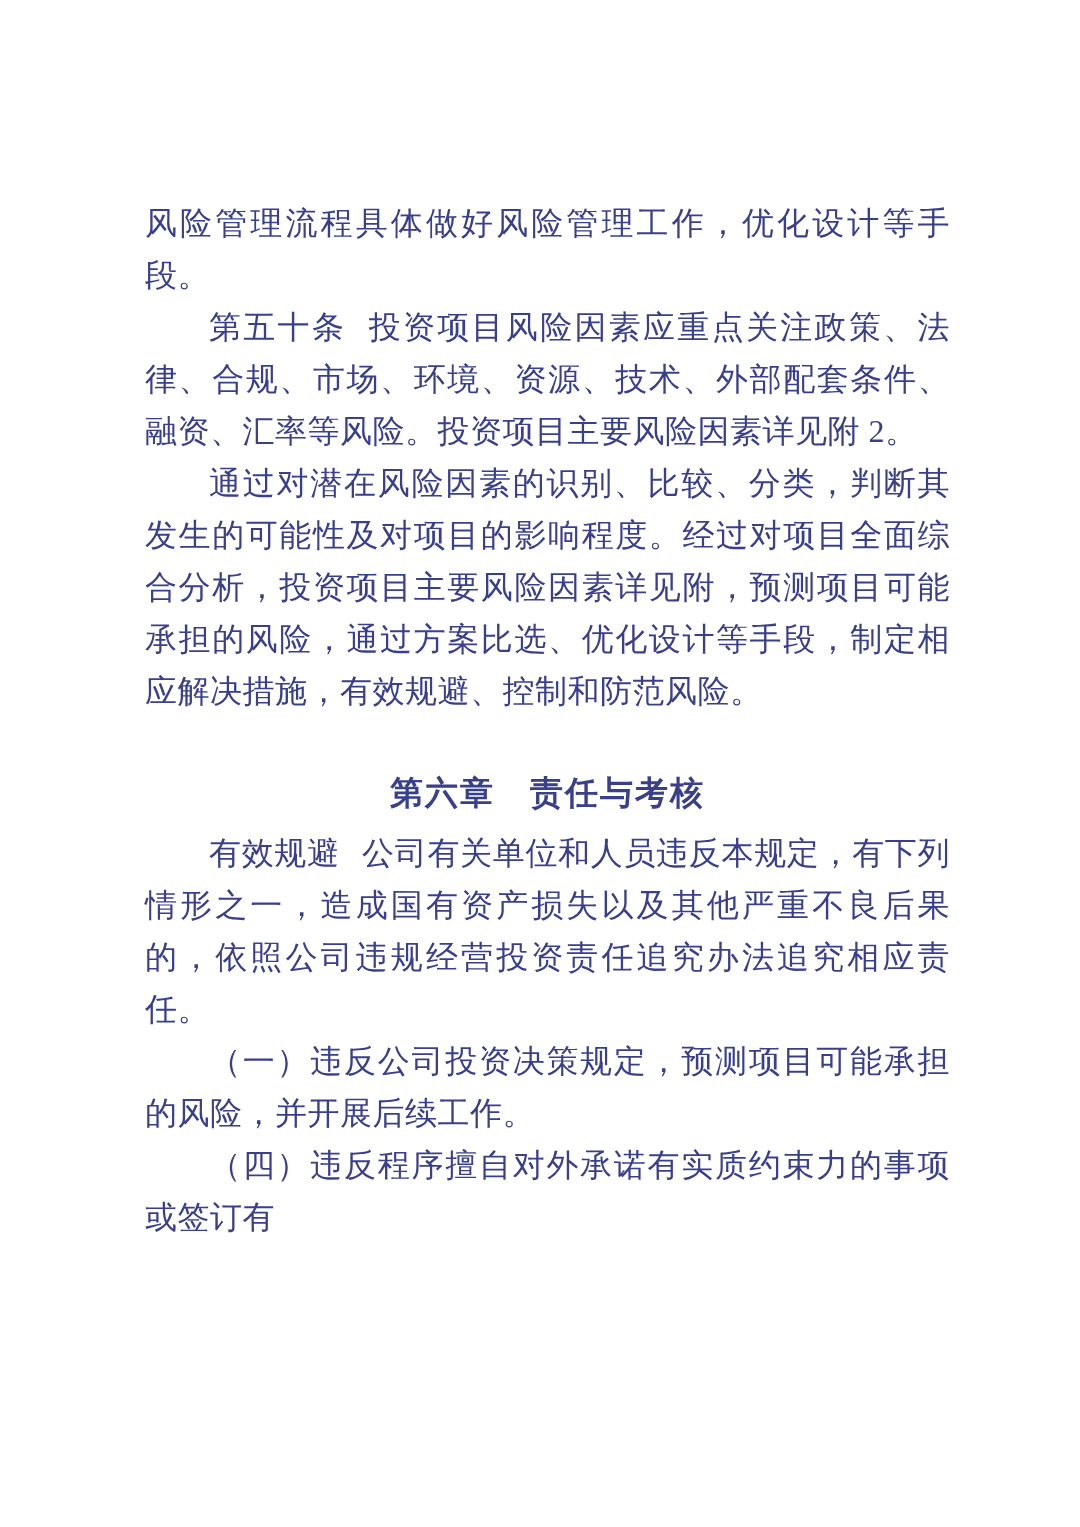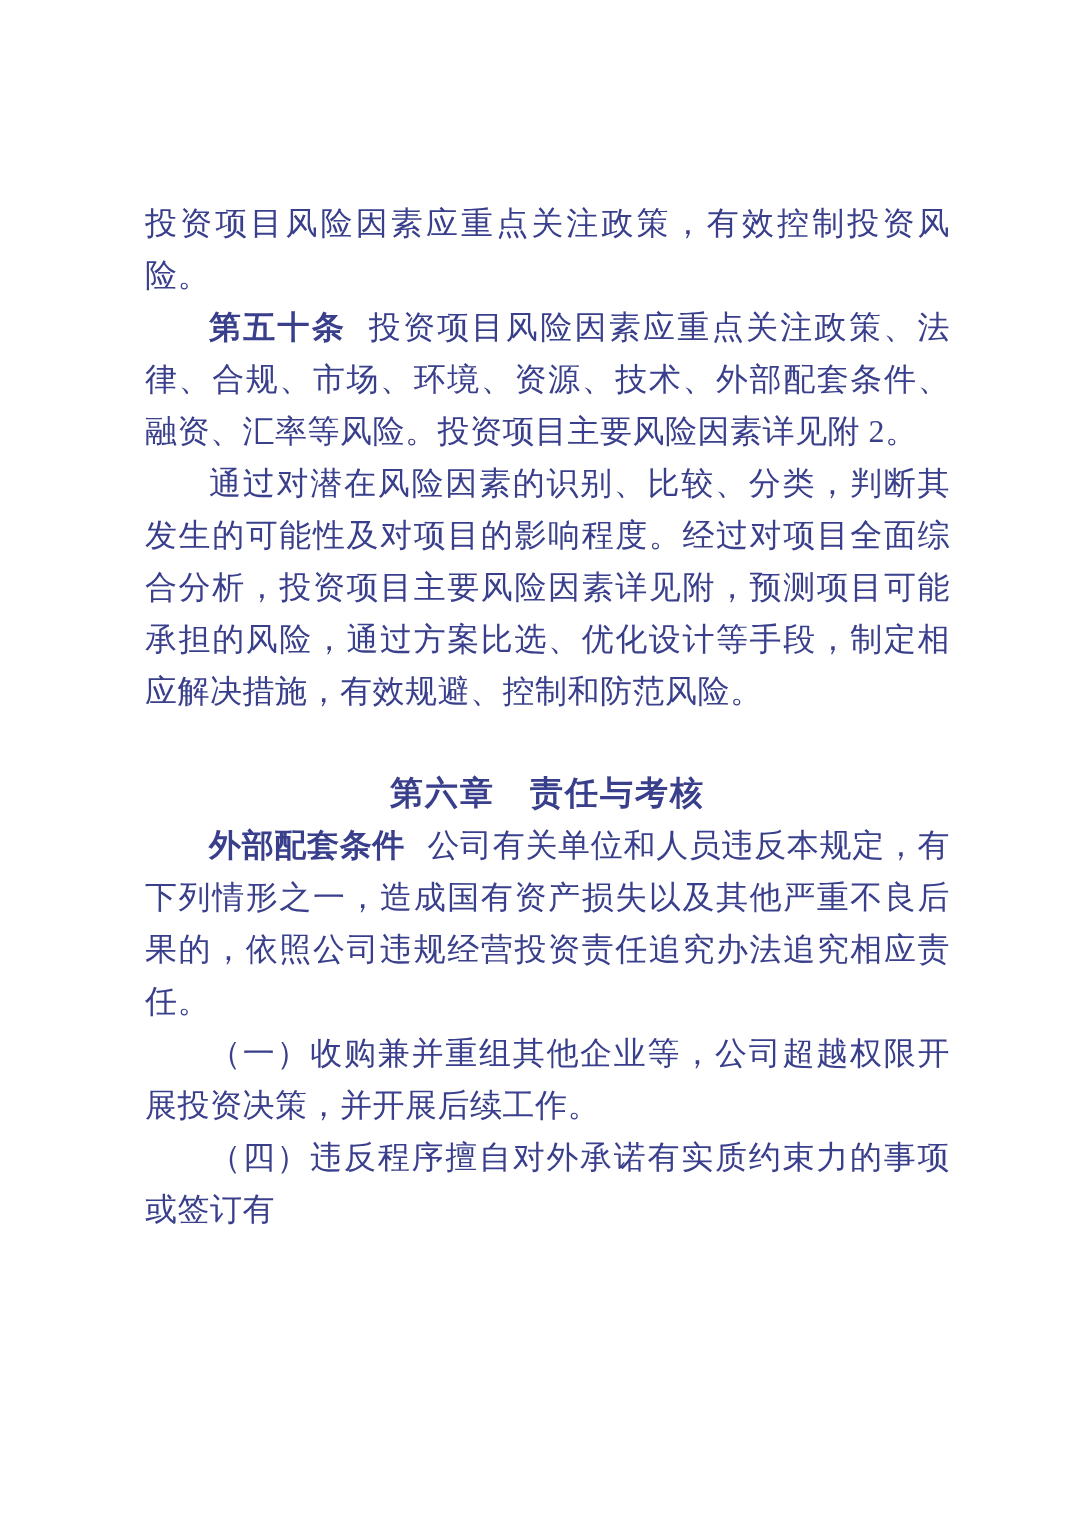--- a/index.html
+++ b/index.html
@@ -20,47 +20,47 @@
   }
   .para {
     margin: 0;
     text-align: justify;
     text-justify: inter-ideograph;
     letter-spacing: 0.5px;
   }
   .para.indent { text-indent: 2em; }
   .article-lead {
     font-family: "Liberation Sans", "DejaVu Sans", sans-serif;
-    font-weight: 700;
+    font-weight: 400;
     margin-right: 0.7em;
   }
   .chapter-heading {
-    margin: 50px 0 0 0;
+    margin: 50px 0 8px 0;
     text-align: center;
     font-family: "Liberation Sans", "DejaVu Sans", sans-serif;
     font-weight: 700;
     font-size: 33px;
     line-height: 52px;
     letter-spacing: 2px;
   }
 </style>
 </head>
 <body>
 
 <div class="page">
 
-  <p class="para">投资项目风险因素应重点关注政策，有效控制投资风险。</p>
+  <p class="para">风险管理流程具体做好风险管理工作，优化设计等手段。</p>
 
   <p class="para indent"><span class="article-lead">第五十条</span><span>投资项目风险因素应重点关注政策、法律、合规、市场、环境、资源、技术、外部配套条件、融资、汇率等风险。投资项目主要风险因素详见附 2。</span></p>
 
   <p class="para indent">通过对潜在风险因素的识别、比较、分类，判断其发生的可能性及对项目的影响程度。经过对项目全面综合分析，投资项目主要风险因素详见附，预测项目可能承担的风险，通过方案比选、优化设计等手段，制定相应解决措施，有效规避、控制和防范风险。</p>
 
   <h2 class="chapter-heading">第六章　责任与考核</h2>
 
-  <p class="para indent"><span class="article-lead">外部配套条件</span><span>公司有关单位和人员违反本规定，有下列情形之一，造成国有资产损失以及其他严重不良后果的，依照公司违规经营投资责任追究办法追究相应责任。</span></p>
+  <p class="para indent"><span class="article-lead">有效规避</span><span>公司有关单位和人员违反本规定，有下列情形之一，造成国有资产损失以及其他严重不良后果的，依照公司违规经营投资责任追究办法追究相应责任。</span></p>
 
-  <p class="para indent">（一）收购兼并重组其他企业等，公司超越权限开展投资决策，并开展后续工作。</p>
+  <p class="para indent">（一）违反公司投资决策规定，预测项目可能承担的风险，并开展后续工作。</p>
 
 
 
   <p class="para indent">（四）违反程序擅自对外承诺有实质约束力的事项或签订有</p>
 
 </div>
 
 </body></html>

